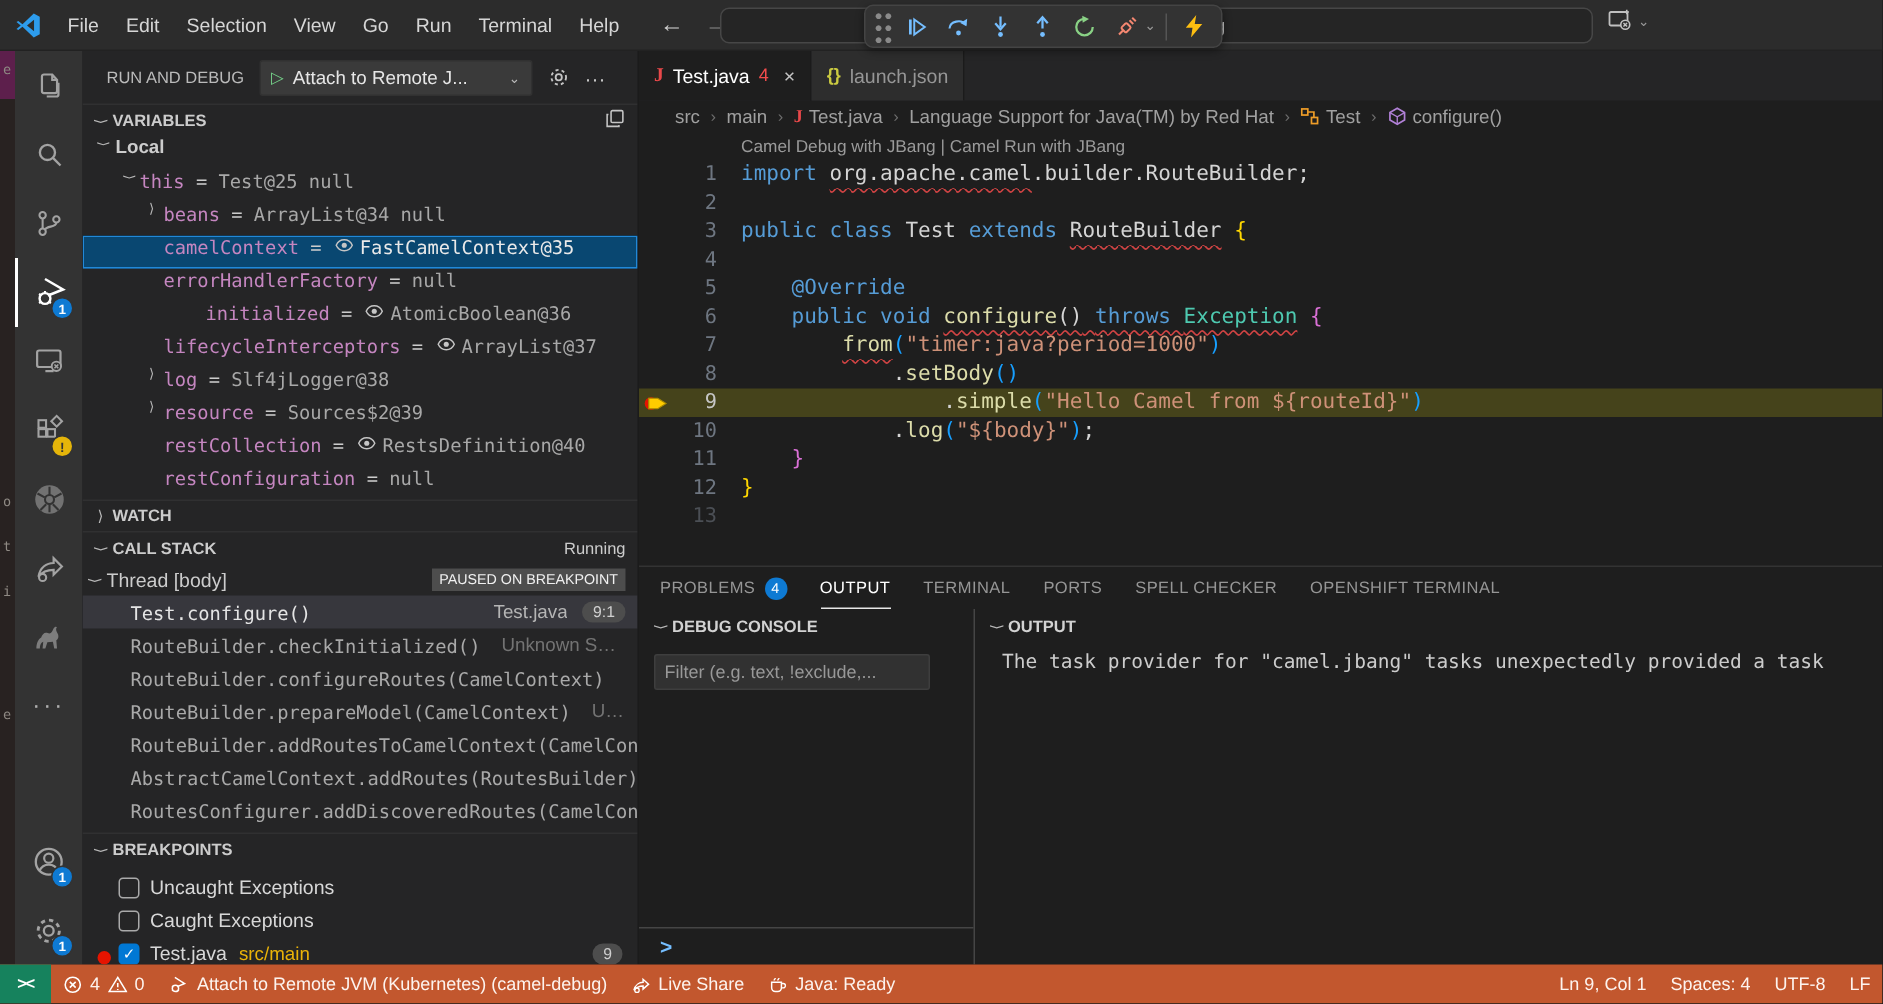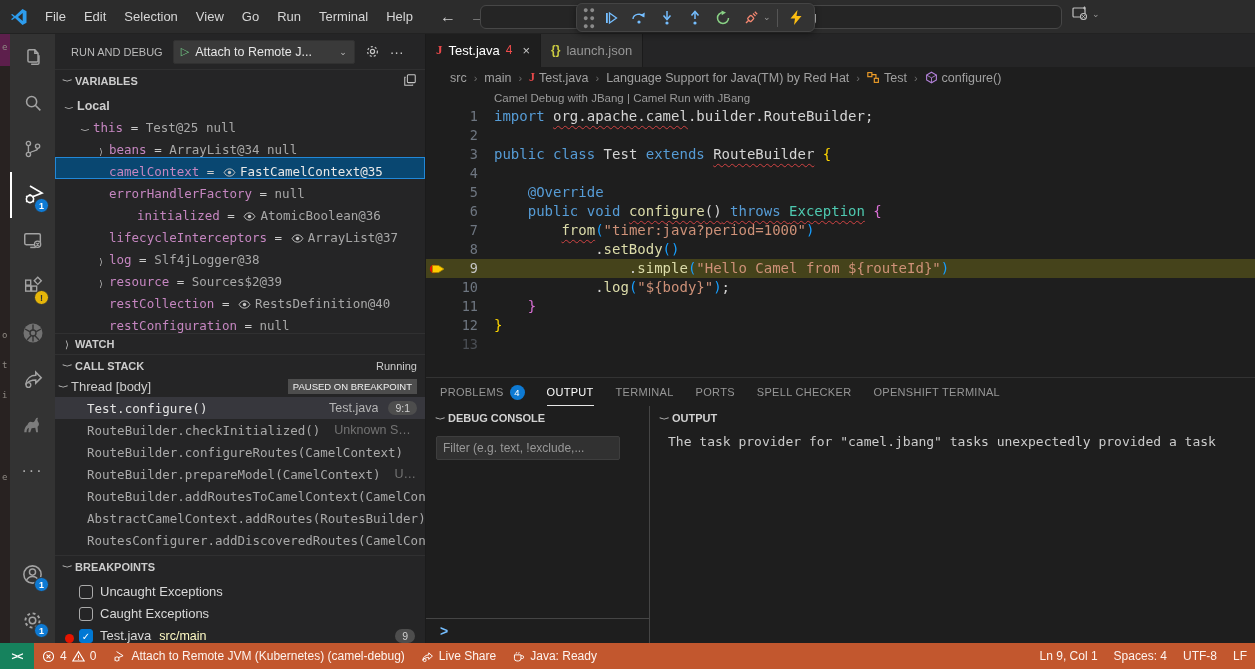--- a/index.html
+++ b/index.html
@@ -59,21 +59,21 @@
   .icon-btn { color:#c5c5c5; display:flex; align-items:center; }
   .sec-header { height:22px; display:flex; align-items:center; padding:0 8px 0 4px; font-size:11px;
     font-weight:700; color:#cccccc; border-top:1px solid #303031; }
   .twisty { display:inline-block; width:16px; color:#b9b9b9; font-size:10px; text-align:center;
     font-weight:400; flex:0 0 16px; }
   .twisty.down { transform:rotate(90deg); }
   .right-note { margin-left:auto; font-weight:400; font-size:11px; color:#cccccc; }
   .copy-ic { margin-left:auto; }
 
   .vrows { }
-  .vrow { height:22px; display:flex; align-items:flex-end; font-family:"DejaVu Sans Mono",monospace;
+  .vrow { height:22px; display:flex; align-items:flex-start; font-family:"DejaVu Sans Mono",monospace;
     font-size:12.5px; white-space:nowrap; overflow:hidden; }
   .vrow .twisty { font-size:9px; }
   .vname { color:#c586c0; }
   .vsep { color:#cccccc; }
   .vval { color:#a8a8a8; }
   .vrow.scope { font-family:"Liberation Sans",sans-serif; font-weight:700; color:#cccccc; font-size:12.5px; }
   .vrow.selected { background:#094771; box-shadow:inset 0 0 0 1px #2188d8; }
   .vrow.selected .vval { color:#e9e9e9; }
   .eye { margin:0 4px 0 1px; flex:0 0 auto; }
 
@@ -87,21 +87,21 @@
   .frame.selected .floc { margin-left:auto; color:#b5b5b5; }
   .fbadge { margin-left:10px; background:#4d4d4d; color:#d0d0d0; border-radius:9px; padding:1px 7px;
     font-size:10.5px; font-family:"Liberation Sans",sans-serif; flex:0 0 auto; }
 
   .bp-row { height:22px; display:flex; align-items:flex-end; padding:0 10px 0 10px; font-size:13px; color:#d8d8d8; }
   .bp-dotcol { width:14px; flex:0 0 14px; display:flex; align-items:center; }
   .bp-dot { width:9px; height:9px; border-radius:50%; background:#e51400; }
   .cb { width:14px; height:14px; border:1px solid #aaaaaa; border-radius:3px; margin-right:7px; flex:0 0 14px;
     background:transparent; display:flex; align-items:center; justify-content:center; font-size:10px; color:#fff; }
   .cb.checked { background:#0078d4; border-color:#0078d4; }
-  .bp-path { color:#fef9c3; margin-left:8px; font-size:12.5px; }
+  .bp-path { color:#eab308; margin-left:8px; font-size:12.5px; }
   .bp-badge { margin-left:auto; background:#4d4d4d; color:#cfcfcf; border-radius:9px; padding:1px 7px; font-size:10.5px; }
 
   
   .editorcol { flex:1; display:flex; flex-direction:column; background:#1e1e1e; overflow:hidden; }
   .tabbar { height:34px; background:#252526; display:flex; align-items:stretch; }
   .tab { display:flex; align-items:center; gap:6px; padding:0 10px; font-size:13px; background:#2d2d2d;
     color:#969696; border-right:1px solid #1b1b1b; }
   .tab.active { background:#1e1e1e; color:#ffffff; }
   .tab .deco { color:#f14c4c; font-size:12px; }
   .tab .close { color:#c5c5c5; font-size:13px; margin-left:4px; }

